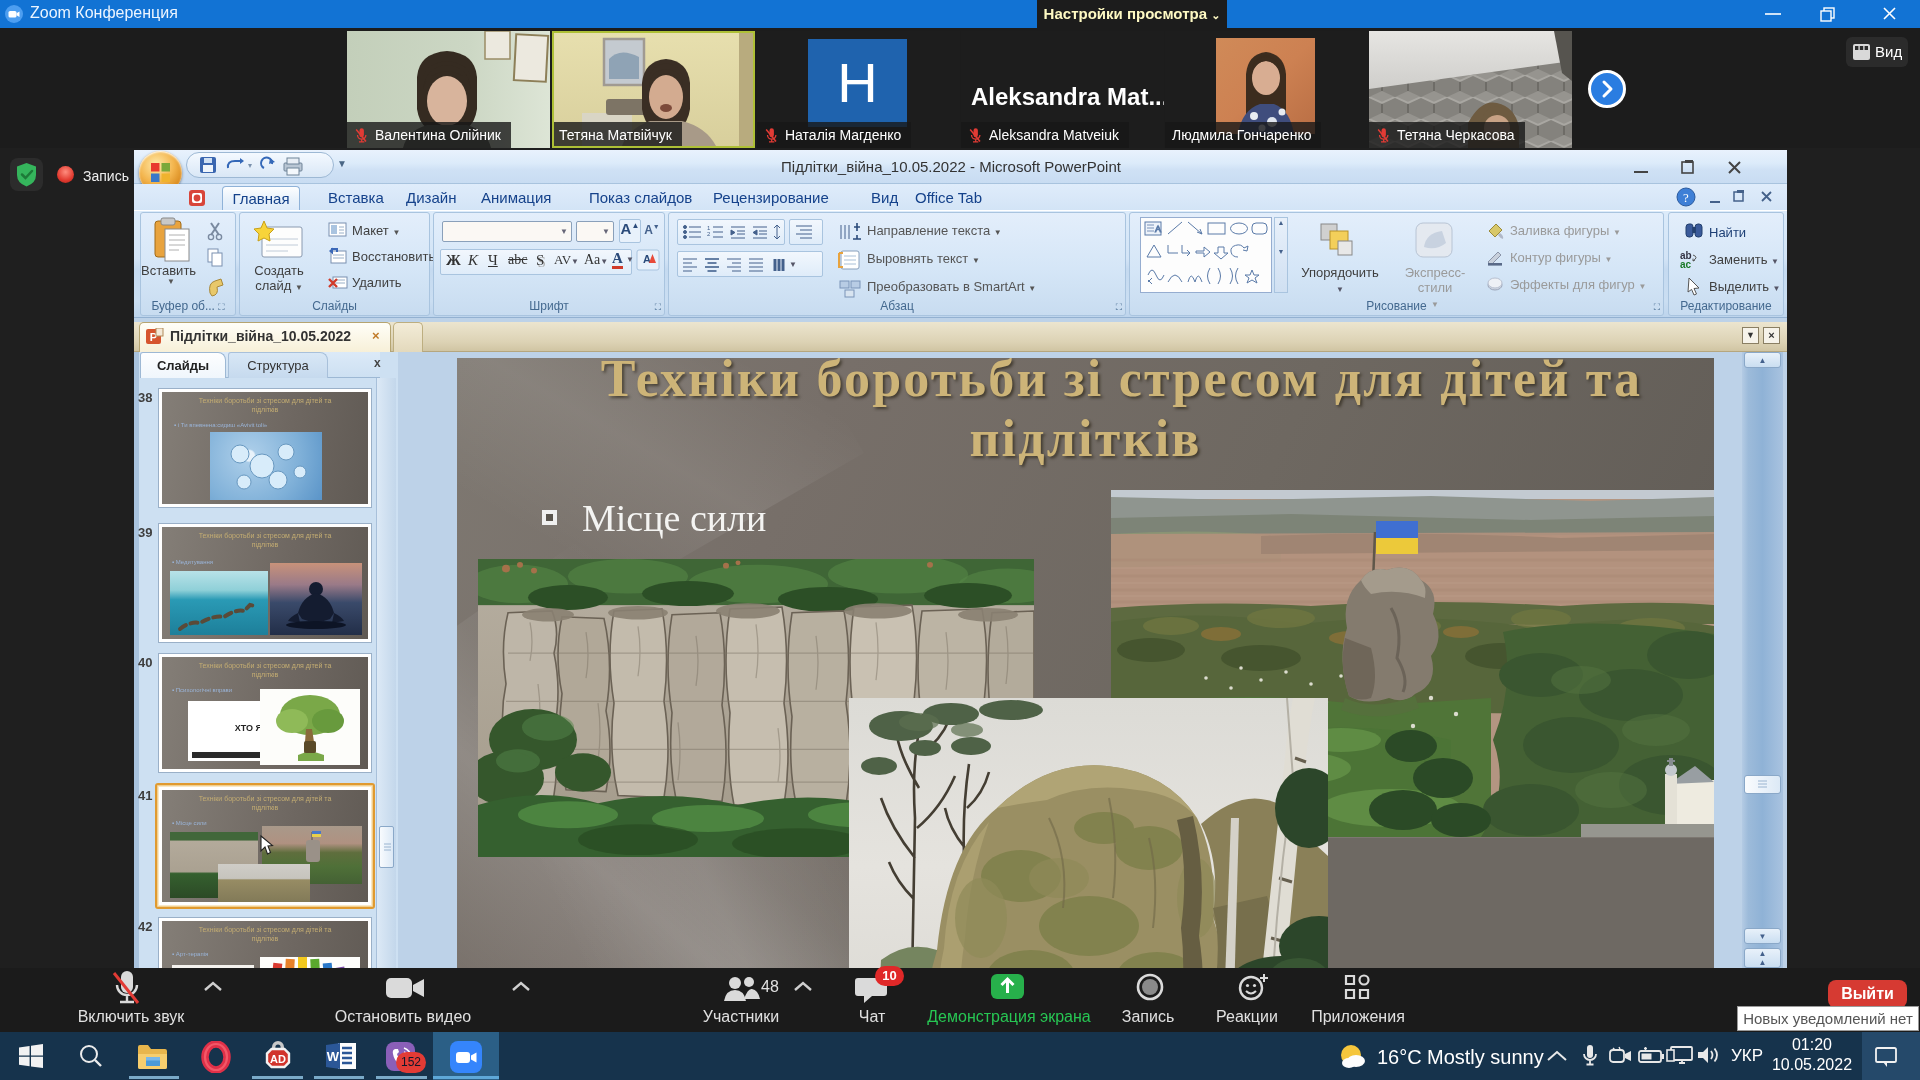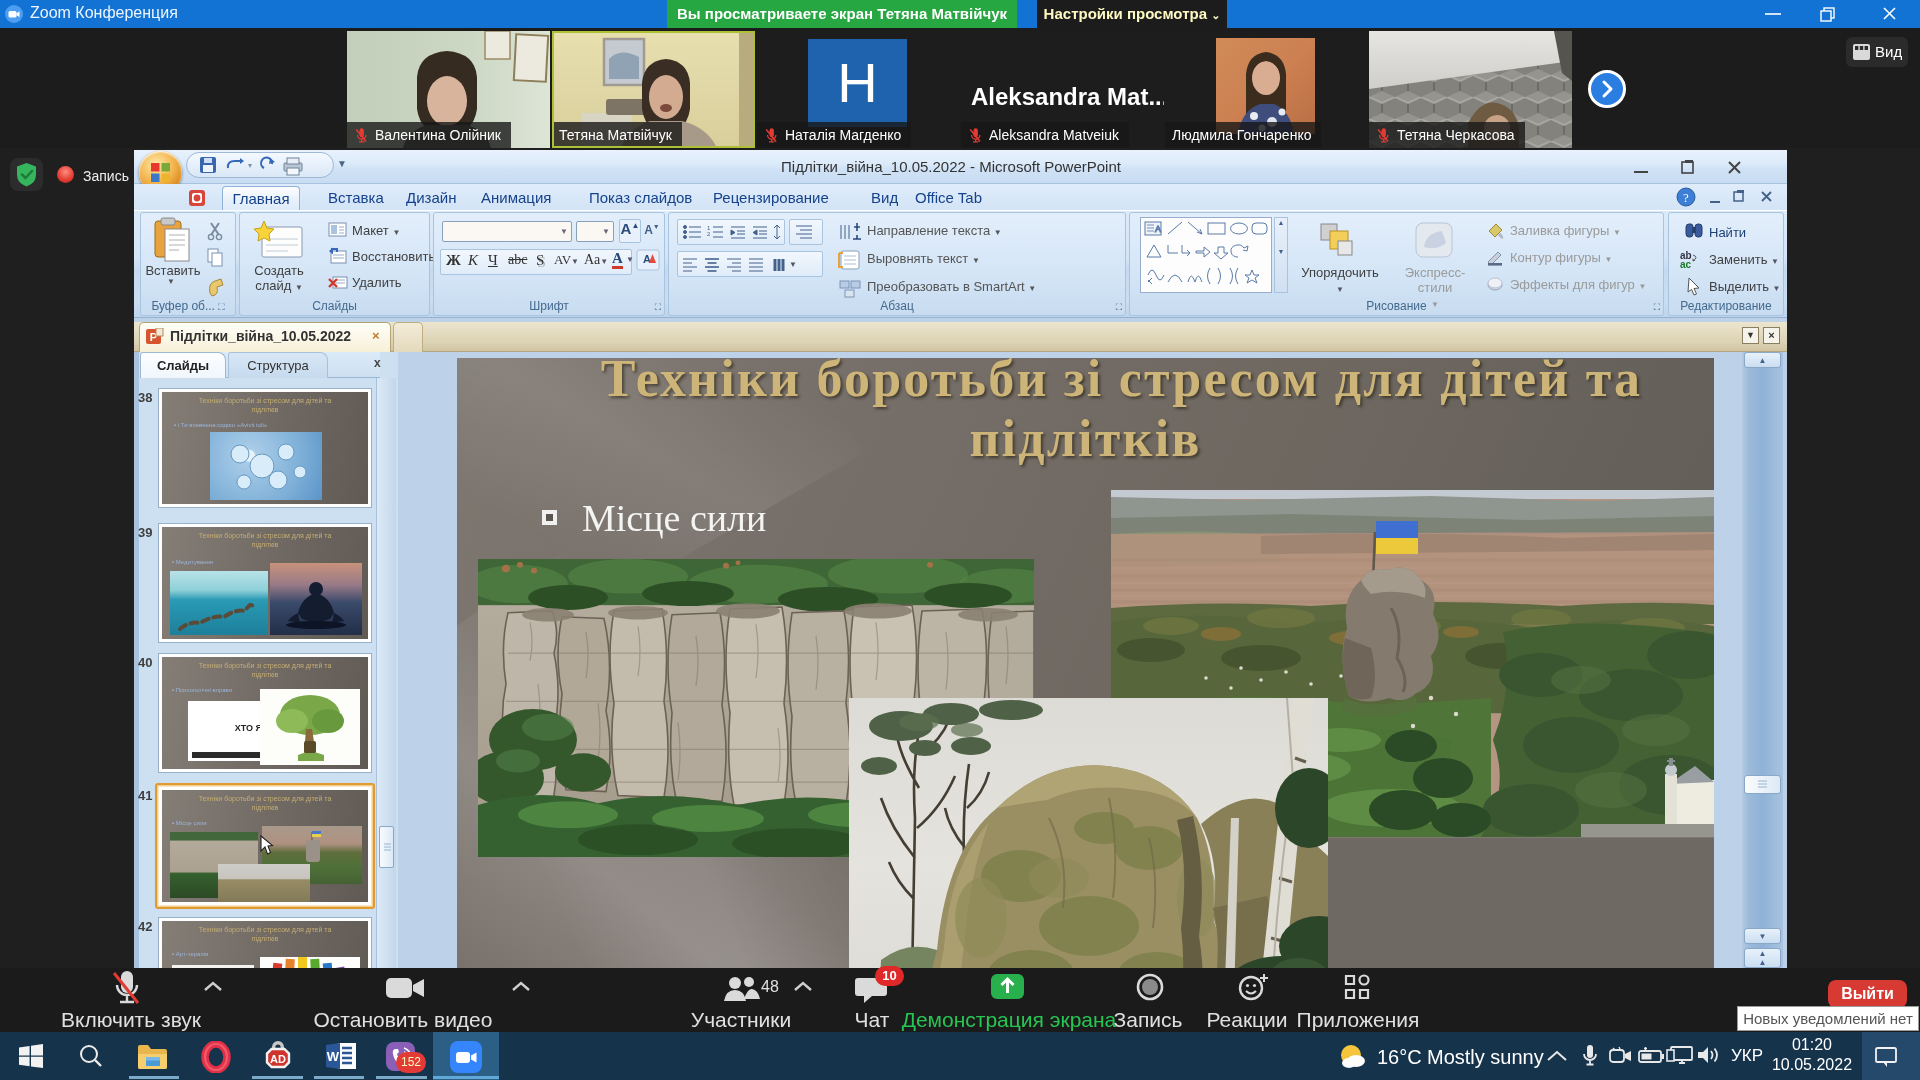--- a/index.html
+++ b/index.html
@@ -4,35 +4,34 @@
 <style>
   * { margin:0; padding:0; box-sizing:border-box; }
   html,body { width:1920px; height:1080px; overflow:hidden; background:#1e1e1e; }
   body { font-family:"Liberation Sans",sans-serif; }
   .a { position:absolute; }
   #stage { position:relative; width:1920px; height:1080px; background:#1f1f1f; }
   .namebadge { position:absolute; left:0; bottom:0; height:26px; background:rgba(24,24,24,.8); color:#fff; font-size:14px; line-height:26px; padding:0 10px 0 7px; white-space:nowrap; }
   .tile { top:31px; height:117px; overflow:hidden; background:#1d1d1d; }
   .glabel { color:#44698f; font-size:12px; text-align:center; position:absolute; bottom:2px; width:100%; }
   .rtxt { color:#3f3f3f; font-size:13px; }
-  .ztlabel { position:absolute; color:#e0e0e0; font-size:21px; top:40px; white-space:nowrap; transform:translateX(-50%); }
+  .ztlabel { position:absolute; color:#e0e0e0; font-size:16px; top:40px; white-space:nowrap; transform:translateX(-50%); }
 </style>
 </head>
 <body>
 <div id="stage">
 
 <div class="a" style="left:0;top:0;width:1920px;height:28px;background:#1273d4;">
   <div class="a" style="left:5px;top:5px;width:18px;height:18px;border-radius:50%;background:#4d9ef0;">
     <svg width="18" height="18">
           <rect x="3.5" y="6" width="8" height="6.5" rx="1.6" fill="#fff"></rect>
           <path d="M11.5 8.2 L14.5 6.6 L14.5 11.9 L11.5 10.3 Z" fill="#fff"></path>
         </svg>
   </div>
   <div class="a" style="left:30px;top:4px;color:#ecf5ff;font-size:16px;">Zoom Конференция</div>
-  <div class="a" style="left:667px;top:0;width:350px;height:28px;background:#27a742;color:#fff;font-size:15px;font-weight:bold;text-align:center;line-height:28px;">Вы просматриваете экран Тетяна Матвійчук</div>
   <div class="a" style="left:1037px;top:0;width:190px;height:28px;background:#1c1c1c;color:#fef9c3;font-size:15px;font-weight:bold;text-align:center;line-height:28px;">Настройки просмотра <span style="font-size:11px;">⌄</span></div>
   <svg class="a" style="left:1760px;top:0;" width="150" height="28">
     <line x1="5" y1="14" x2="21" y2="14" stroke="#fff" stroke-width="1.6"></line>
     <rect x="64" y="8" width="10" height="10" fill="none" stroke="#fff" stroke-width="1.4"></rect>
     <rect x="61" y="11" width="10" height="10" fill="#1273d4" stroke="#fff" stroke-width="1.4"></rect>
     <path d="M124 8 L135 19 M135 8 L124 19" stroke="#fff" stroke-width="1.6"></path>
   </svg>
 </div>
 
 <div class="a" style="left:0;top:28px;width:1920px;height:120px;background:#1c1c1c;"></div>
@@ -242,21 +241,21 @@
 
   <div class="a" style="left:0;top:60px;width:1653px;height:108px;background:linear-gradient(180deg,#dcebfa 0%,#d3e4f6 45%,#c5daf0 55%,#cadef2 85%,#bdd4ec 100%);border-top:1px solid #fff;border-bottom:1px solid #93b1d1;"></div>
 
   <div class="a" style="left:6px;top:62px;width:96px;height:104px;border:1px solid #a9c4df;border-radius:3px;background:linear-gradient(180deg,#e3eefb,#d5e6f7 55%,#c8dcf0);">
     <svg class="a" style="left:10px;top:4px;" width="44" height="46">
           <rect x="4" y="4" width="26" height="36" rx="3" fill="#e8a33e" stroke="#a06a18"></rect>
           <rect x="10" y="1" width="14" height="7" rx="2" fill="#c8c8c8" stroke="#888"></rect>
           <rect x="14" y="12" width="24" height="32" fill="#fff" stroke="#8a8a8a"></rect>
           <path d="M18 18 h16 M18 23 h16 M18 28 h16 M18 33 h10" stroke="#b0b0b0"></path>
         </svg>
-    <div class="a rtxt" style="left:0;top:50px;width:64px;text-align:center;">Вставить</div>
+    <div class="a rtxt" style="left:0;top:50px;width:64px;">Вставить</div>
     <div class="a" style="left:26px;top:64px;color:#555;font-size:8px;">▼</div>
     <svg class="a" style="left:64px;top:8px;" width="26" height="82">
       <path d="M6 2 L14 14 M14 2 L6 14" stroke="#7a8aa0" stroke-width="2"></path>
           <circle cx="6" cy="16" r="2.6" fill="none" stroke="#7a8aa0" stroke-width="1.4"></circle>
           <circle cx="14" cy="16" r="2.6" fill="none" stroke="#7a8aa0" stroke-width="1.4"></circle>
       <rect x="3" y="28" width="10" height="13" fill="#fff" stroke="#7a90b0"></rect>
           <rect x="7" y="32" width="10" height="13" fill="#fff" stroke="#7a90b0"></rect>
       <path d="M5 72 Q3 62 10 60 L16 58 L18 64 L12 66 Q14 74 7 75 Z" fill="#e8c86a" stroke="#a8883a"></path>
     </svg>
     <div class="glabel">Буфер об... <span style="font-size:9px;">⛶</span></div>
@@ -953,21 +952,21 @@
           <path d="M18 7 h10 M18 12 h10 M18 17 h10 M18 22 h10"></path>
         </g>
     <path d="M2 4 L16 2 L16 28 L2 26 Z" fill="#2b5797"></path>
     <text x="9" y="20" font-size="13" font-weight="bold" fill="#fff" text-anchor="middle">W</text>
   </svg>
   <svg class="a" style="left:384px;top:8px;" width="34" height="33">
     <rect x="2" y="2" width="29" height="29" rx="8" fill="#8a5fb8"></rect>
     <path d="M11 9 q-3 1 -2 5 q1 6 6 10 q4 4 9 4 q4 0 4 -3 l-1 -3 -4 -1 -2 2 q-3 -1 -5 -4 q-3 -3 -3 -5 l2 -2 -1 -3 z" fill="#fff"></path>
     <path d="M20 8 q6 2 7 9 M20 12 q4 1.5 4.6 5.6" stroke="#fff" stroke-width="1.6" fill="none"></path>
   </svg>
-  <div class="a" style="left:396px;top:20px;width:30px;height:21px;background:#e23b35;border-radius:11px;color:#fef9c3;font-size:12px;text-align:center;line-height:21px;">152</div>
+  <div class="a" style="left:396px;top:20px;width:30px;height:21px;background:#e23b35;border-radius:11px;color:#0f172a;font-size:12px;text-align:center;line-height:21px;">152</div>
   <div class="a" style="left:433px;top:0;width:66px;height:48px;background:#2b5f86;"></div>
   <svg class="a" style="left:450px;top:9px;" width="32" height="32">
     <rect x="0" y="0" width="32" height="32" rx="8" fill="#3585fc"></rect>
     <rect x="6" y="11" width="14" height="11" rx="3" fill="#fff"></rect>
     <path d="M21 14.5 L26.5 11.5 L26.5 21.5 L21 18.5 Z" fill="#fff"></path>
   </svg>
   <div class="a" style="left:129px;top:44px;width:50px;height:3px;background:#7aaac8;"></div>
   <div class="a" style="left:252px;top:44px;width:51px;height:3px;background:#7aaac8;"></div>
   <div class="a" style="left:314px;top:44px;width:50px;height:3px;background:#7aaac8;"></div>
   <div class="a" style="left:376px;top:44px;width:51px;height:3px;background:#7aaac8;"></div>

